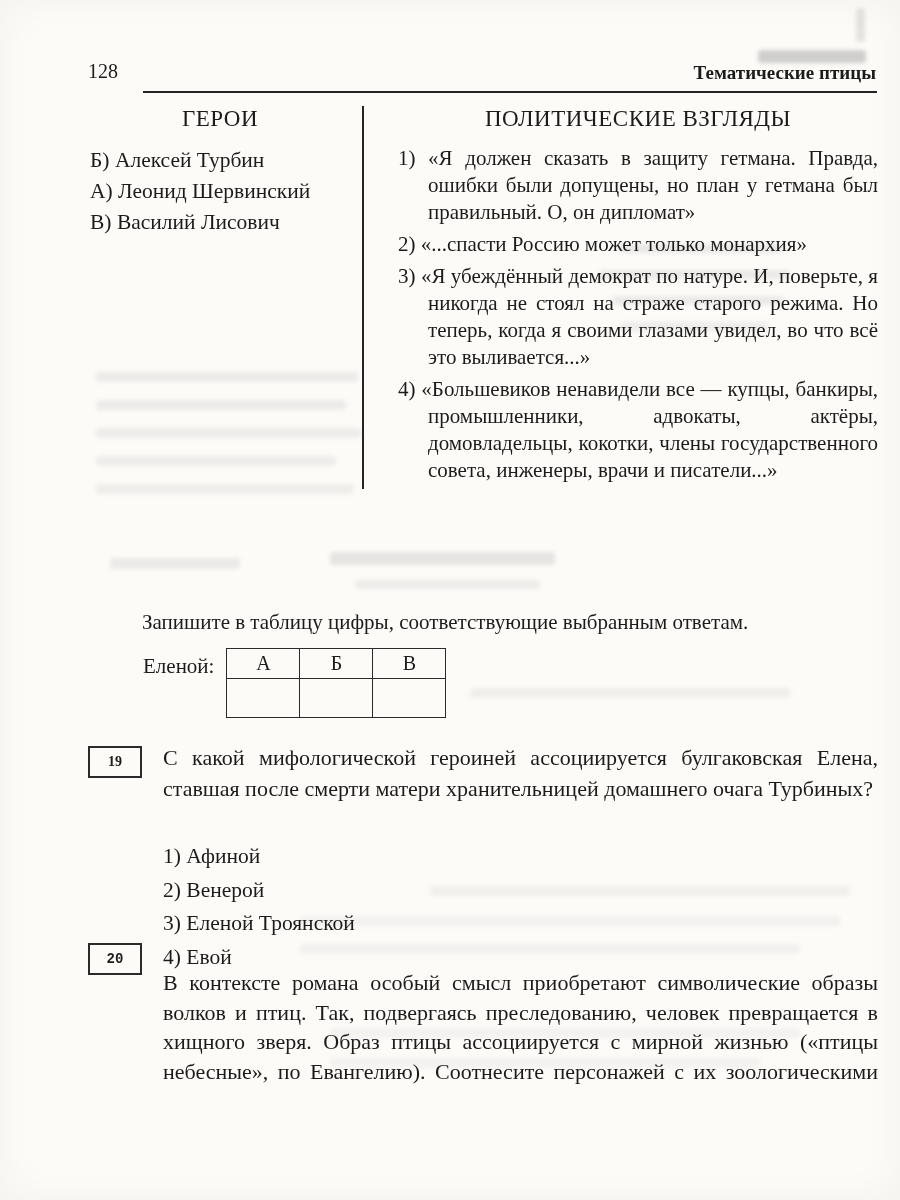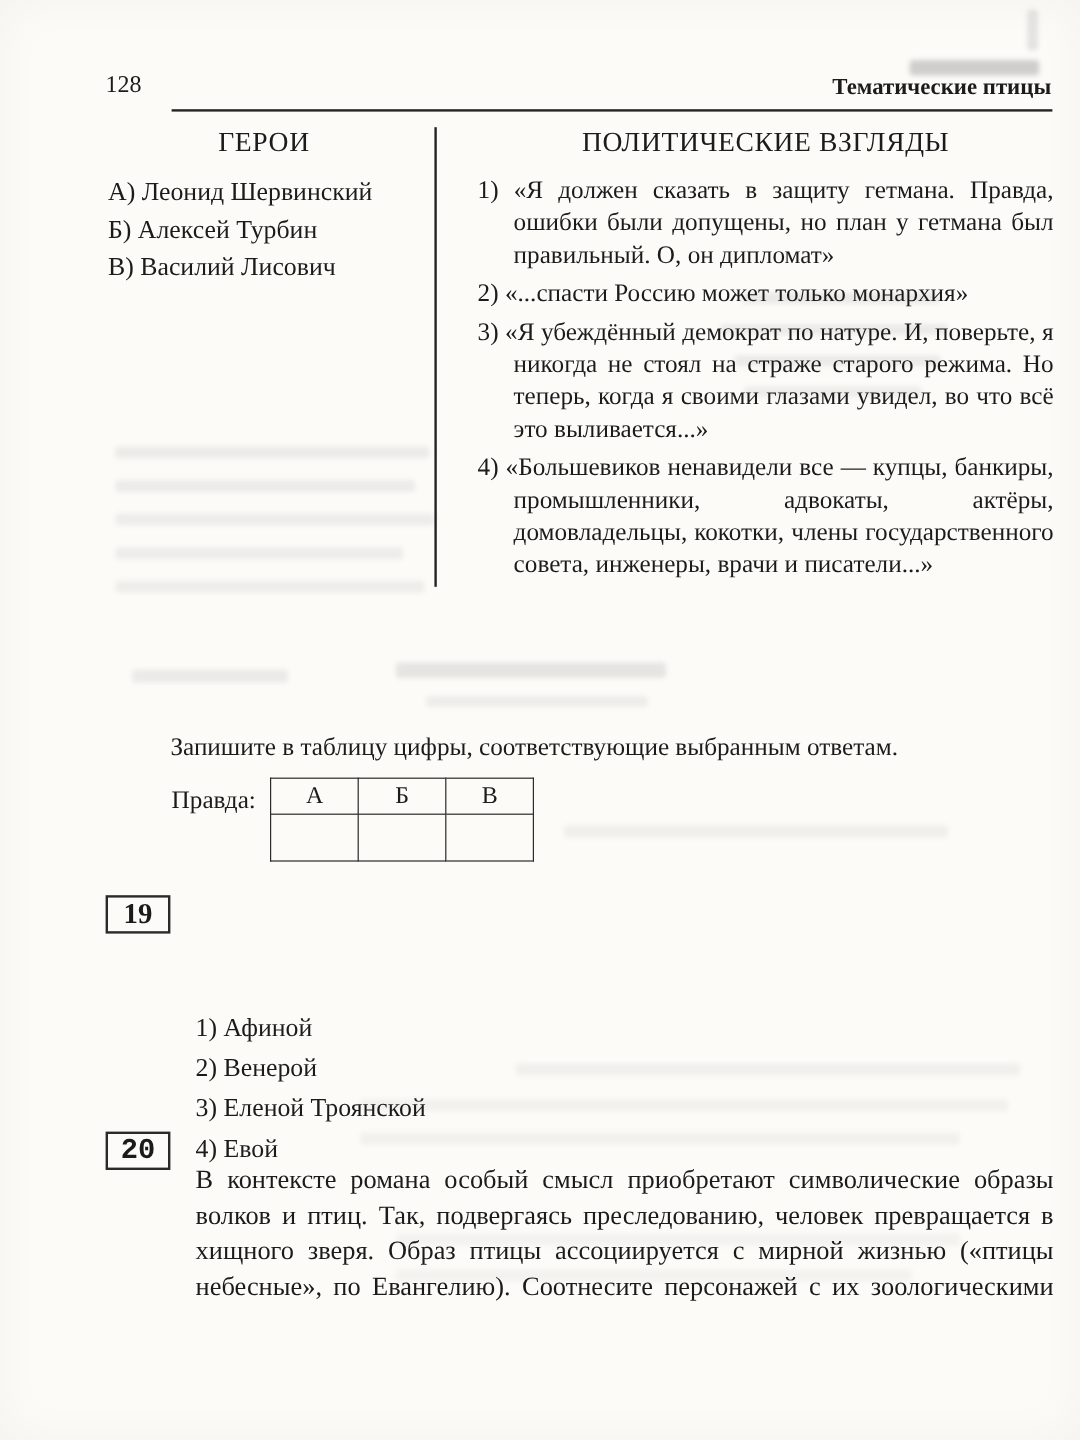--- a/index.html
+++ b/index.html
@@ -45,21 +45,21 @@
   table.answer th,table.answer td{
     border:1.6px solid #2a2a2a;width:72px;text-align:center;
     font-weight:normal;font-size:20px;padding:0;
   }
   table.answer th{height:29px;}
   table.answer td{height:38px;}
 
   .qnum-box{
     width:50px;height:28px;border:2px solid #2a2a2a;
     display:flex;align-items:center;justify-content:center;
-    font-weight:bold;font-size:24px;background:#fcfbf8;
+    font-weight:bold;font-size:14px;background:#fcfbf8;
   }
   .q19-box{left:88px;top:746px;}
   .q19-text{left:163px;top:742px;width:715px;font-size:22px;line-height:31px;text-align:justify;}
   .q19-options{left:163px;top:840px;font-size:21.5px;line-height:33.5px;}
   .q20-box{left:88px;top:943px;font-family:Liberation Mono, monospace;}
   .q20-text{left:163px;top:968px;width:715px;font-size:22px;line-height:29.6px;text-align:justify;text-align-last:justify;}
 </style>
 </head>
 <body>
 
@@ -86,56 +86,57 @@
   <div class="bleed" style="left:330px;top:1028px;width:470px;height:10px;opacity:.08;"></div>
   <div class="bleed" style="left:330px;top:1058px;width:430px;height:10px;opacity:.08;"></div>
 
   <div class="layer page-num">128</div>
   <div class="layer running-title">Тематические птицы</div>
   <div class="layer header-rule"></div>
 
   <div class="layer match-table">
     <div class="col-left">
       <div class="col-header">ГЕРОИ</div>
+      <div class="hero">Б) Алексей Турбин</div>
       <div class="hero">А) Леонид Шервинский</div>
-      <div class="hero">Б) Алексей Турбин</div>
       <div class="hero">В) Василий Лисович</div>
     </div>
     <div class="col-right">
       <div class="col-header">ПОЛИТИЧЕСКИЕ ВЗГЛЯДЫ</div>
       <div class="view">1) «Я должен сказать в защиту гетмана. Правда, ошибки были допущены, но план у гетмана был правильный. О, он дипломат»</div>
       <div class="view">2) «...спасти Россию может только монархия»</div>
       <div class="view">3) «Я убеждённый демократ по натуре. И, поверьте, я никогда не стоял на страже старого режима. Но теперь, когда я своими глазами увидел, во что всё это выливается...»</div>
       <div class="view">4) «Большевиков ненавидели все — купцы, банкиры, промышленники, адвокаты, актёры, домовладельцы, кокотки, члены государственного совета, инженеры, врачи и писатели...»</div>
     </div>
   </div>
 
   <div class="layer instruction">Запишите в таблицу цифры, соответствующие выбранным ответам.</div>
 
   <div class="layer answer-block">
-    <div class="answer-label">Правда:</div>
+    <div class="answer-label">Еленой:</div>
     <table class="answer">
       <tbody>
           <tr>
         <th>А</th>
         <th>Б</th>
         <th>В</th>
       </tr>
       <tr>
         <td></td>
         <td></td>
         <td></td>
       </tr>
     </tbody>
       </table>
   </div>
 
   <div class="layer qnum-box q19-box">
     <span>19</span>
   </div>
+  <div class="layer q19-text">С какой мифологической героиней ассоциируется булгаковская Елена, ставшая после смерти матери хранительницей домашнего очага Турбиных?</div>
   <div class="layer q19-options">
     <div>1) Афиной</div>
     <div>2) Венерой</div>
     <div>3) Еленой Троянской</div>
     <div>4) Евой</div>
   </div>
 
   <div class="layer qnum-box q20-box">
     <span>20</span>
   </div>

